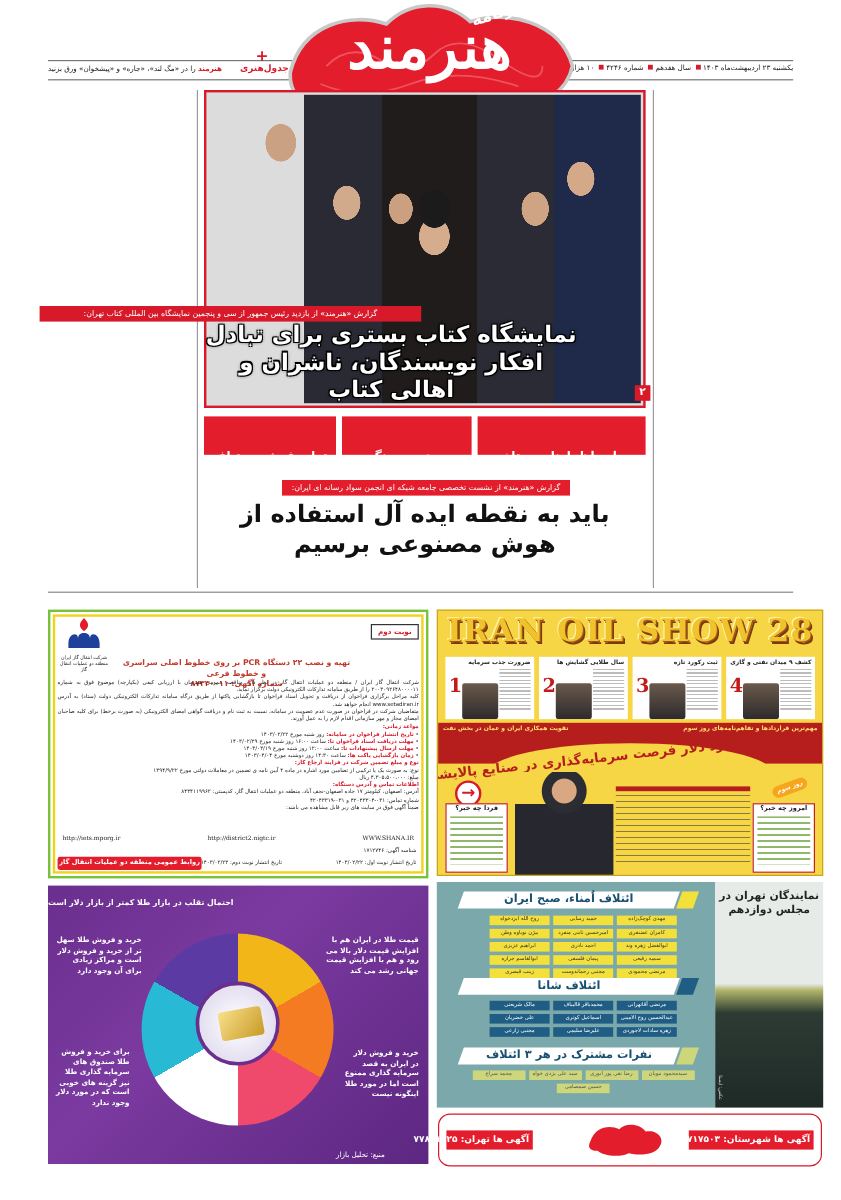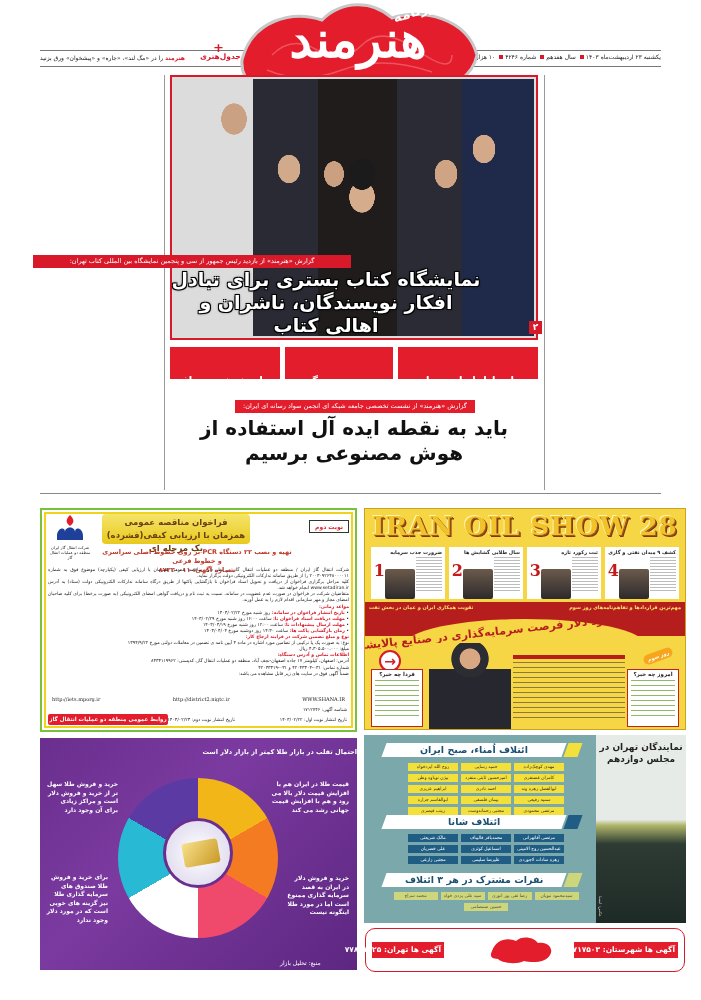--- a/index.html
+++ b/index.html
@@ -72,21 +72,21 @@
   .oil-headline { position: absolute; left: 60px; right: 40px; top: 112px; font-weight: bold; font-size: 11px; color: #b61e1e; text-align: center; transform: rotate(-6deg); white-space: nowrap; }
   .oil-arrow { position: absolute; left: 14px; top: 141px; width: 22px; height: 22px; border-radius: 50%; border: 2px solid #d7192a; background: #fff; color: #d7192a; font-weight: bold; font-size: 14px; line-height: 18px; text-align: center; }
   .oil-box { position: absolute; top: 160px; width: 52px; height: 58px; background: #fff; border: 1px solid #c32222; font-size: 4.3px; line-height: 5.5px; padding: 10px 3px 2px; color: #333; text-align: right; }
   .oil-box .h { position: absolute; top: 2px; left: 0; right: 0; text-align: center; font-size: 5.5px; font-weight: bold; color: #222; }
   .oil-badge { position: absolute; right: 12px; top: 142px; background: #f7a51c; color: #fff; font-size: 5px; font-weight: bold; padding: 2px 4px; border-radius: 6px; transform: rotate(-20deg); }
   .oil-person { position: absolute; left: 64px; top: 134px; width: 82px; height: 88px; background: radial-gradient(circle at 50% 18%, #d9a883 0 12%, #2c2c33 13% 22%, transparent 23%), linear-gradient(#f6d645 0 30%, #27272f 30%); }
   .oil-text { position: absolute; left: 148px; top: 146px; width: 112px; font-size: 3.8px; line-height: 5.5px; color: #333; }
 
   
   .info { position: absolute; left: 40px; top: 738px; width: 317px; height: 232px; background: linear-gradient(135deg, #6a2f8e, #7b3aa0 40%, #5d2781); overflow: hidden; }
-  .info-top { position: absolute; left: 0; right: 0; top: 10px; text-align: right; color: #fff; font-size: 6.5px; font-weight: bold; }
+  .info-top { position: absolute; left: 0; right: 0; top: 10px; text-align: left; color: #fff; font-size: 6.5px; font-weight: bold; }
   .info-wheel { position: absolute; left: 78px; top: 40px; width: 160px; height: 160px; border-radius: 50%;
     background: conic-gradient(#f3b619 0 60deg, #f57b22 60deg 120deg, #ef4a6c 120deg 180deg, #ffffff 180deg 240deg, #28b9d4 240deg 300deg, #5b3ba3 300deg 360deg); }
   .info-wheel .core { position: absolute; left: 45px; top: 40px; width: 70px; height: 70px; border-radius: 50%; background: radial-gradient(#ffffff, #d8d2ea); border: 3px solid #6a2f8e; }
   .info-wheel .gold { position: absolute; left: 17px; top: 20px; width: 36px; height: 24px; background: linear-gradient(135deg, #f8e08a, #c99a27); border-radius: 3px; transform: rotate(-10deg); }
   .info-q { position: absolute; left: 85px; top: 185px; width: 146px; height: 40px; background: #fff; border-radius: 0 0 70px 70px; color: #5b2a83; font-weight: bold; font-size: 9px; line-height: 12px; text-align: center; padding-top: 5px; }
   .info-note { position: absolute; color: #fff; font-size: 6px; line-height: 8.5px; text-align: right; font-weight: bold; }
   .info-source { position: absolute; left: 240px; bottom: 4px; color: #fff; font-size: 6px; }
 
   
   .coal { position: absolute; left: 364px; top: 735px; width: 232px; height: 188px; background: #7aa8ab; overflow: hidden; }
@@ -202,24 +202,20 @@
 <div class="red-box" style="left:170px;width:110px;">تولید فرش دستباف در کشور ۱۱ درصد رشد یافت</div>
 
 <div class="sub-kicker">گزارش «هنرمند» از نشست تخصصی جامعه شبکه ای انجمن سواد رسانه ای ایران:</div>
 <div class="sub-headline">باید به نقطه ایده آل استفاده از هوش مصنوعی برسیم</div>
 
 <div class="h-rule"></div>
 
 <div class="tender">
   <div class="tender-inner"></div>
   <div class="tender-round">نوبت دوم</div>
-  <div class="tender-banner">
-    <div>فراخوان مناقصه عمومی</div>
-    <div>همزمان با ارزیابی کیفی(فشرده) یک مرحله ای</div>
-  </div>
   <div class="tender-logo">
     <svg class="flame" viewBox="0 0 34 28">
       <path d="M17 1 C 22 6, 21 9, 17 12 C 13 9, 12 6, 17 1 Z" fill="#e31d2c"></path>
       <path d="M4 22 C 4 14, 12 12, 12 18 C 12 12, 22 12, 22 18 C 22 12, 30 14, 30 22 L 30 26 L 4 26 Z" fill="#1e3f9a"></path>
     </svg>
     <div>شرکت انتقال گاز ایران</div>
     <div>منطقه دو عملیات انتقال گاز</div>
   </div>
   <div class="tender-subject">
     <div>تهیه و نصب ۲۲ دستگاه PCR بر روی خطوط اصلی سراسری و خطوط فرعی</div>

